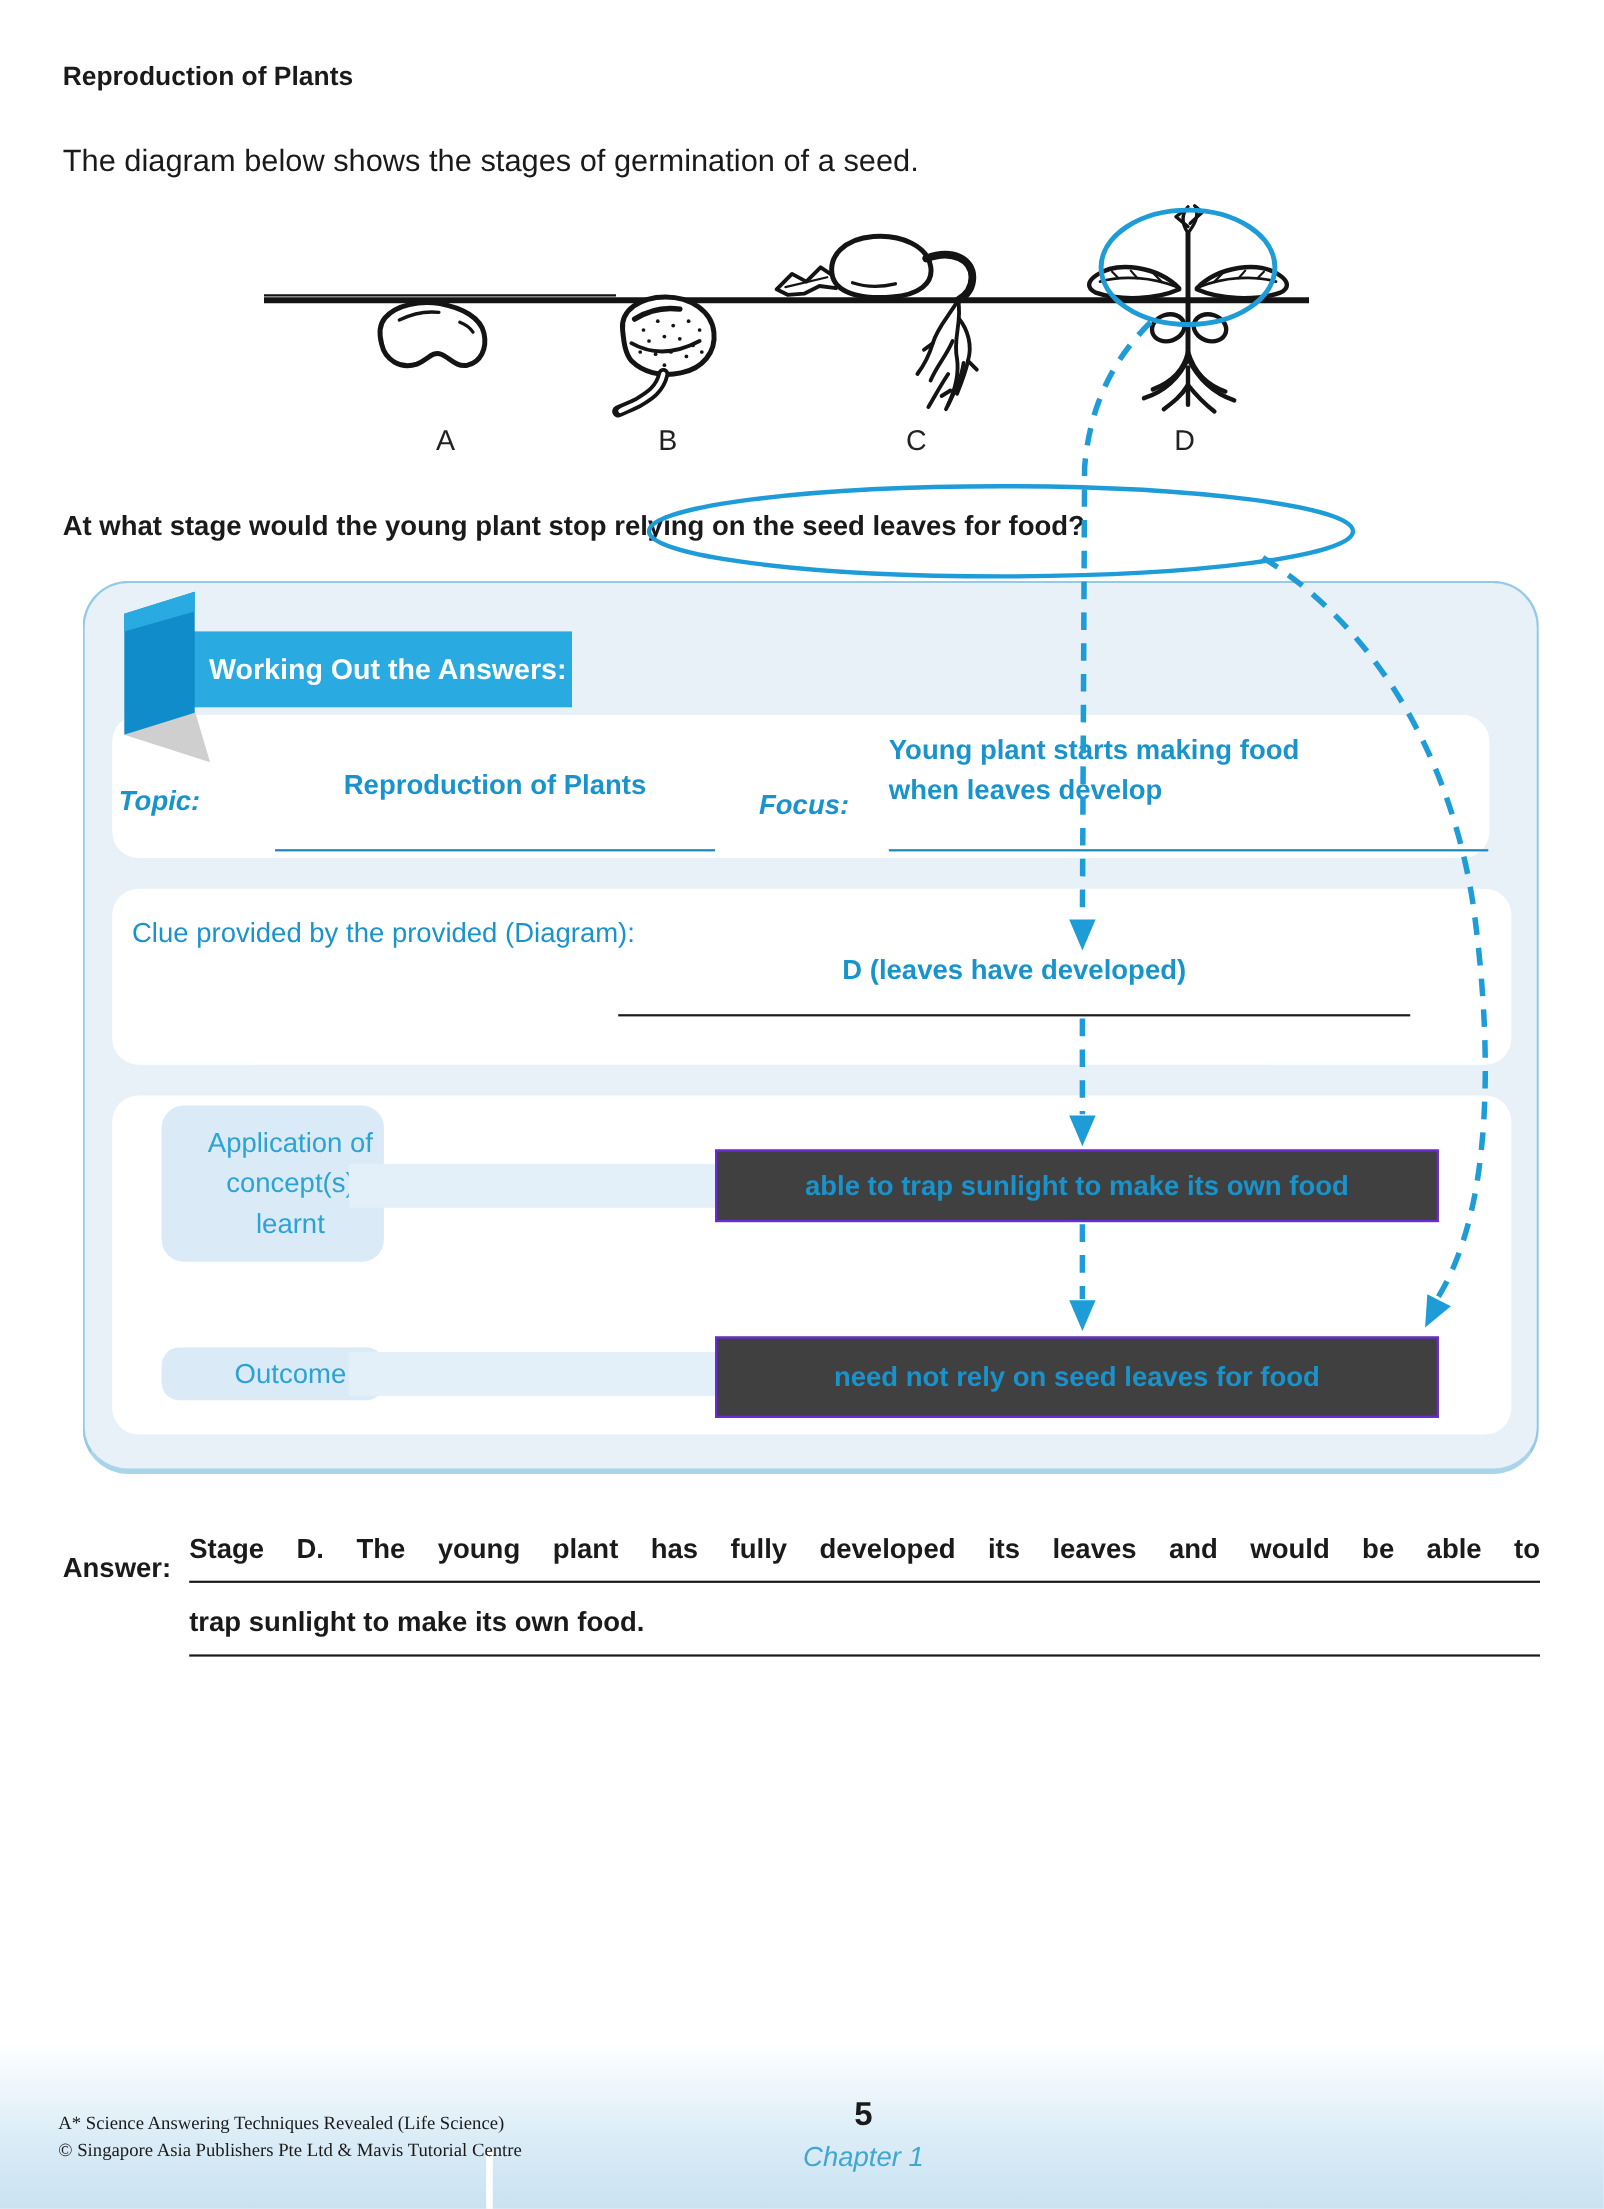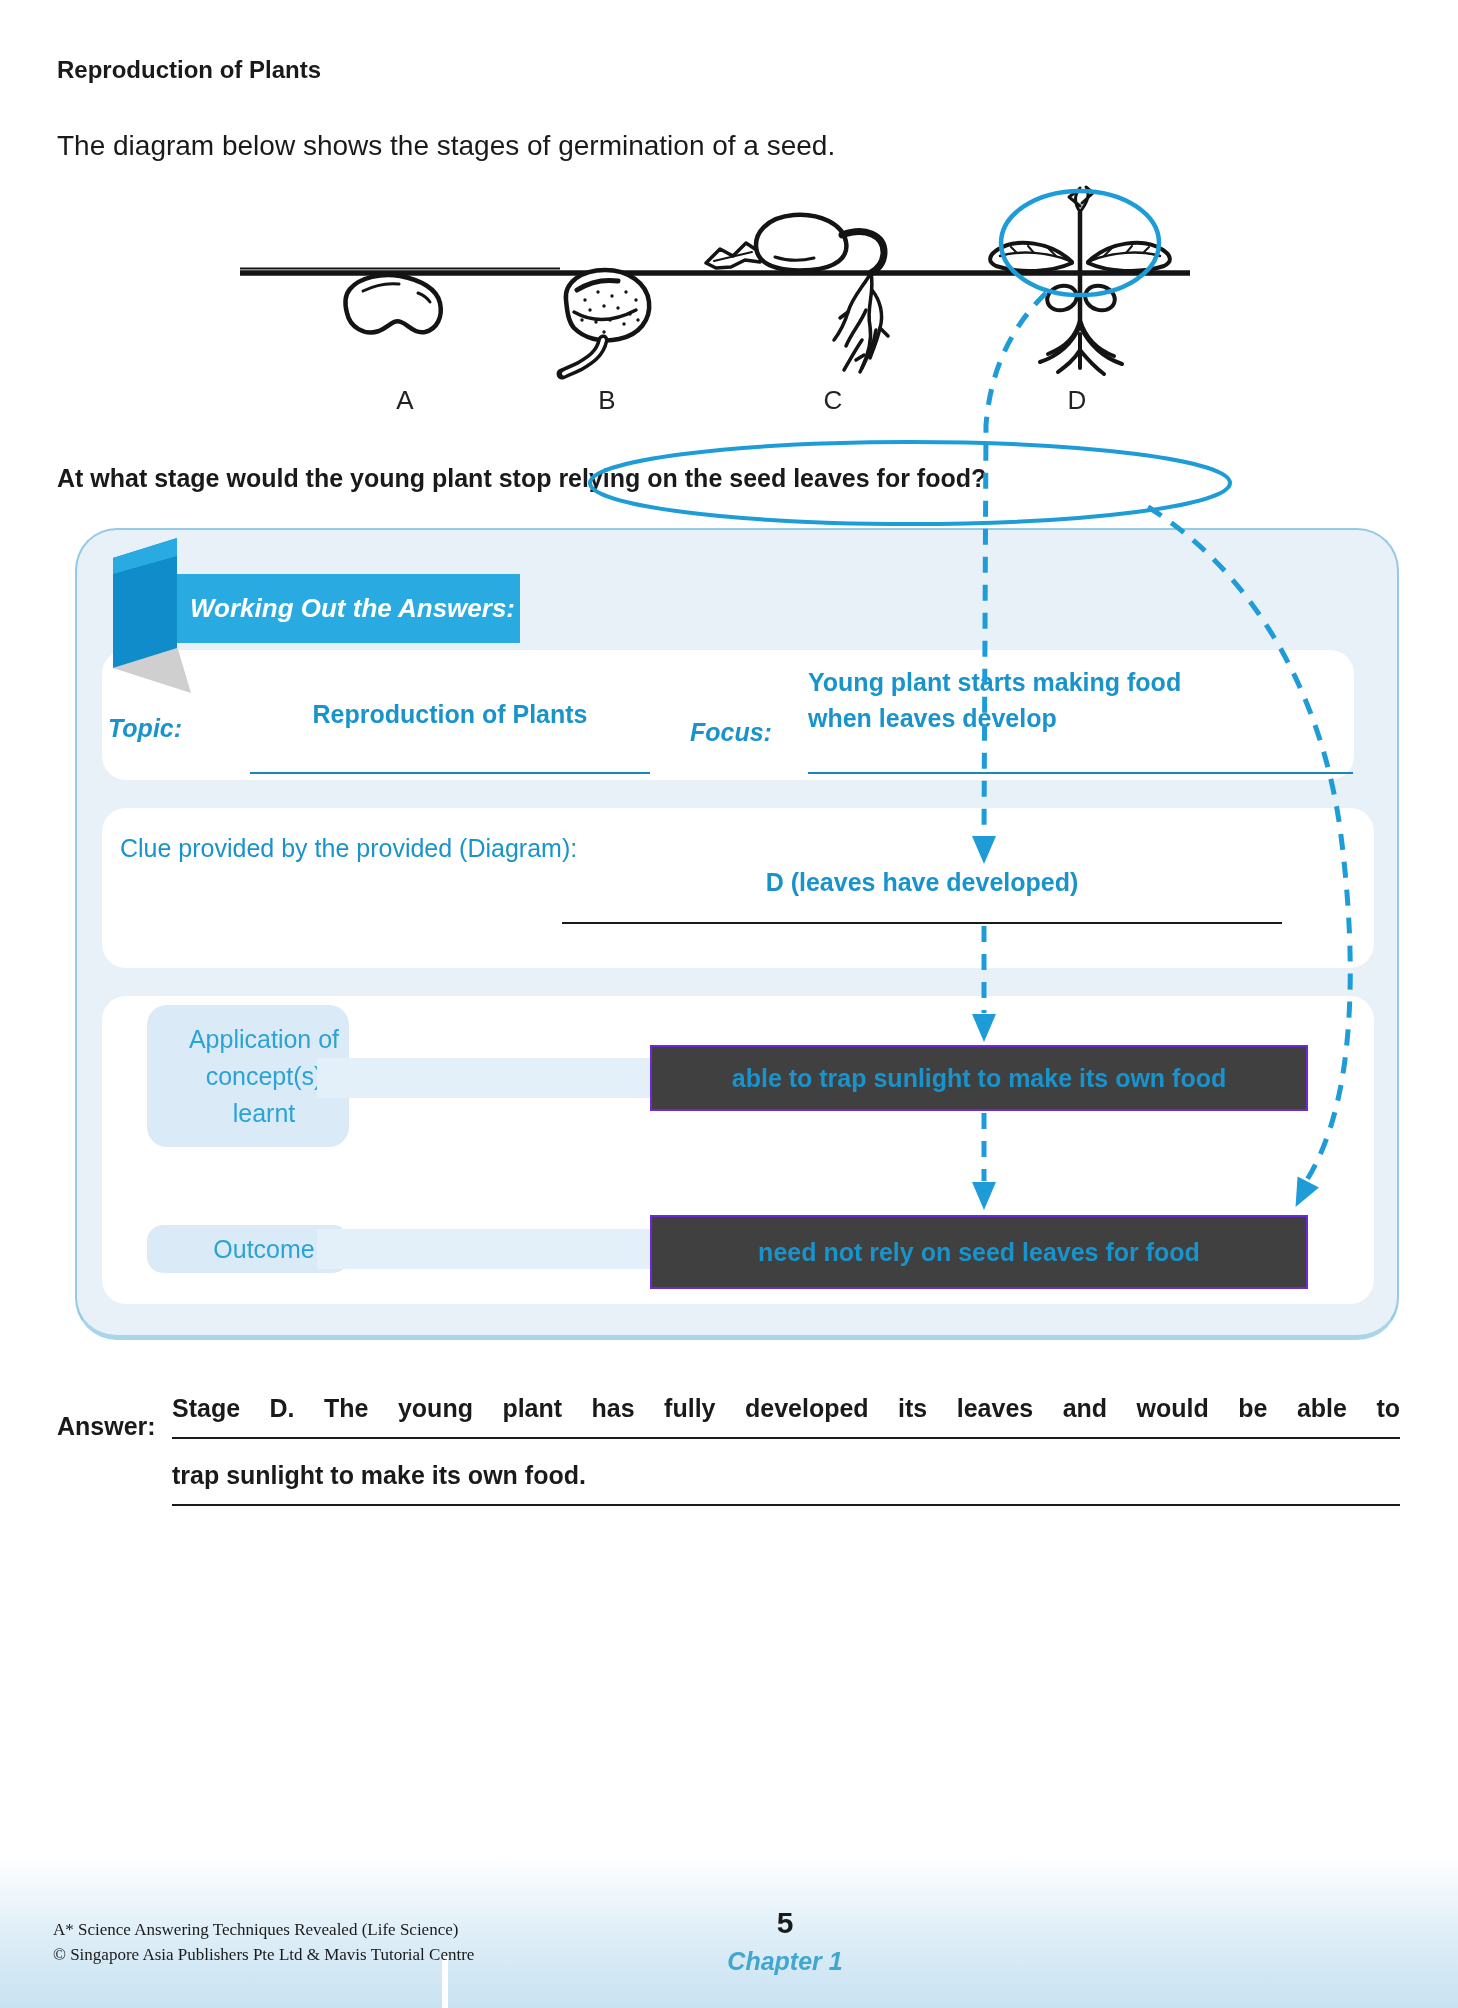--- a/index.html
+++ b/index.html
@@ -13,21 +13,21 @@
   .doc-intro{left:57px;top:130px;font-size:28px;}
   .question-line{left:57px;top:464px;font-size:25px;font-weight:bold;white-space:nowrap;}
   .stage-label{top:385px;width:60px;text-align:center;font-size:26px;color:#222;}
   
   .working-box{
     left:75px;top:528px;width:1320px;height:805px;background:#e8f1f8;
     border:2px solid #94cae6;border-bottom:5px solid #a9d4e9;border-radius:42px;
   }
   .banner{
     position:absolute;left:97px;top:44px;width:330px;height:69px;background:#29abe2;
-    color:#ffffff;font-size:26px;font-weight:bold;font-style:italic;
+    color:#ffffff;font-size:26px;font-weight:bold;
     display:flex;align-items:center;padding-left:16px;
   }
   .panel{position:absolute;background:#ffffff;border-radius:24px;}
   .panel1{left:25px;top:120px;width:1252px;height:130px;}
   .panel2{left:25px;top:278px;width:1272px;height:160px;}
   .panel3{left:25px;top:466px;width:1272px;height:308px;}
   .blue-italic{color:#1993cc;font-size:25px;font-weight:bold;font-style:italic;}
   .blue-text{color:#1993cc;font-size:25px;}
   .blue-bold{color:#1993cc;font-size:25px;font-weight:bold;}
   .u-line{position:absolute;height:0;border-top:2px solid #1a86bb;}
@@ -58,21 +58,21 @@
   .answer-row1{top:1394px;text-align:justify;text-align-last:justify;}
   .answer-row2{top:1461px;}
   
   .footer-grad{left:0;top:1856px;width:1458px;height:152px;
     background:linear-gradient(to bottom, rgba(255,255,255,0) 0%, #dcedf7 55%, #c9e2f2 100%);}
   .footer-divider{left:442px;top:1956px;width:6px;height:52px;background:#ffffff;}
   .footer-book{left:53px;top:1920px;font-family:"Liberation Serif", serif;font-size:17px;}
   .footer-copy{left:53px;top:1945px;font-family:"Liberation Serif", serif;font-size:17px;}
   .footer-page{left:685px;top:1906px;width:200px;text-align:center;font-size:30px;font-weight:bold;}
   .footer-chapter{left:685px;top:1947px;width:200px;text-align:center;font-size:25px;
-    font-weight:bold;font-style:italic;color:#42a7ce;}
+    font-weight:normal;font-style:italic;color:#42a7ce;}
   
   .overlay{left:0;top:0;width:1458px;height:2008px;pointer-events:none;z-index:6;}
 </style>
 </head>
 <body>
 
 <div class="abs doc-title">Reproduction of Plants</div>
 <div class="abs doc-intro">The diagram below shows the stages of germination of a seed.</div>
 
 <div class="abs stage-label" style="left:375px;">A</div>

